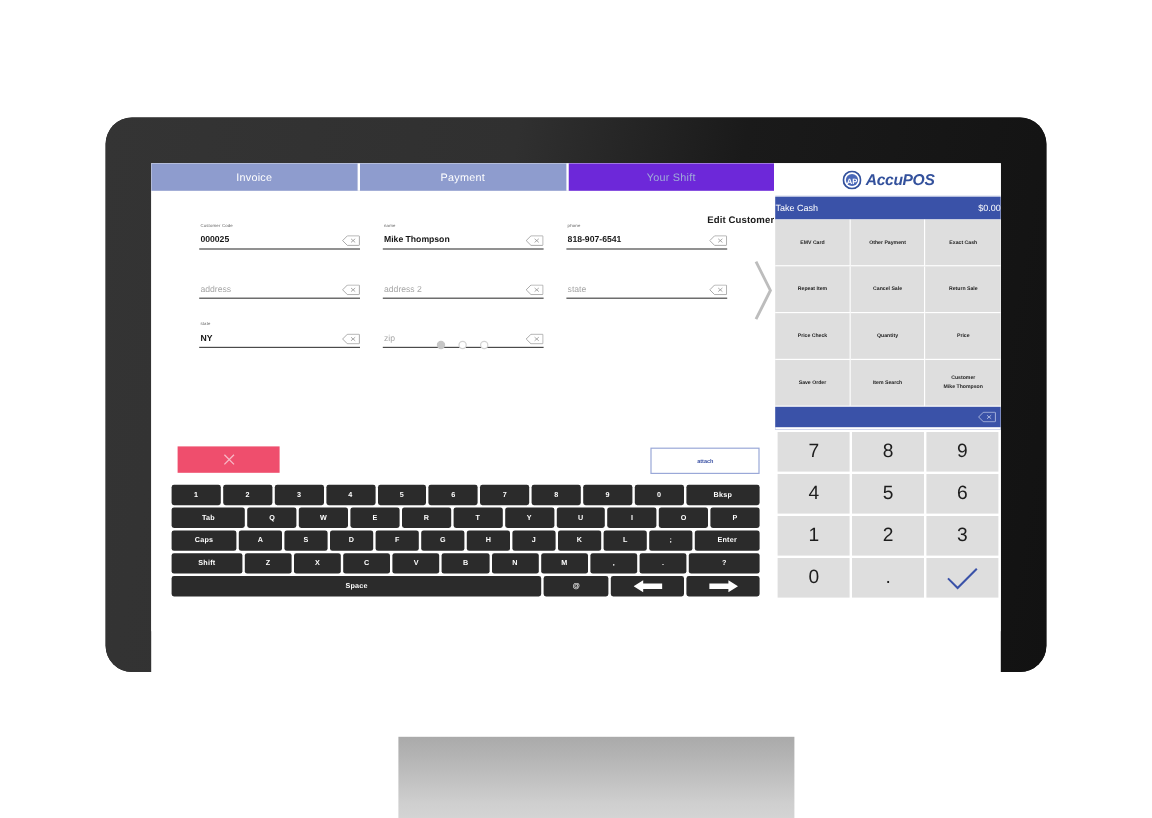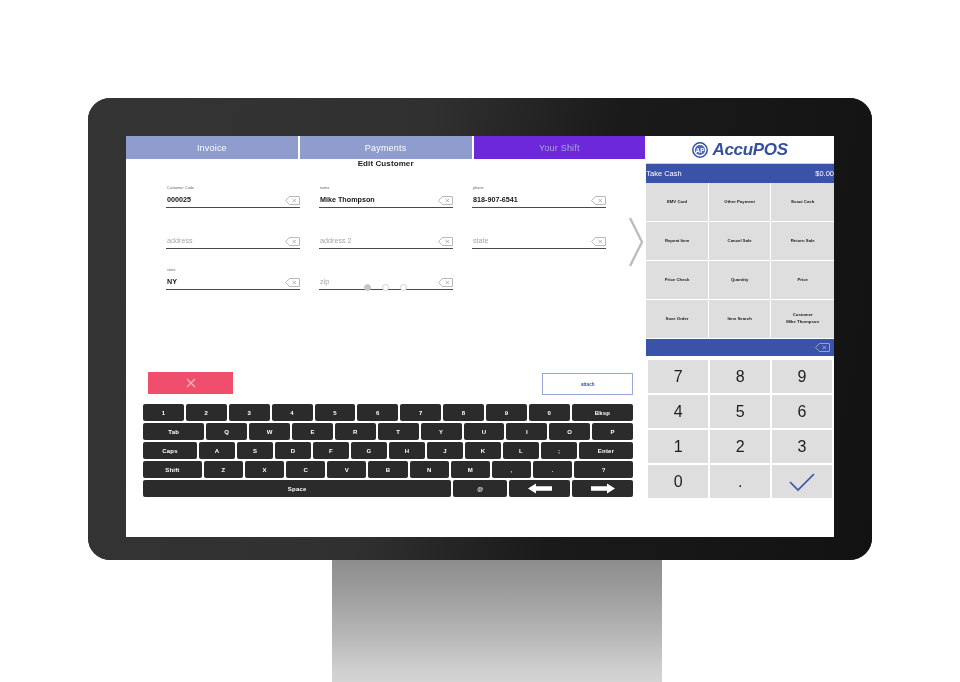--- a/index.html
+++ b/index.html
@@ -19,38 +19,38 @@
   #monitor{
     position:absolute;left:88px;top:98px;width:784px;height:462px;
     background:#1b1b1b;border-radius:22px;
   }
   #bezel{
     position:absolute;left:88px;top:98px;width:784px;height:462px;
     border-radius:22px;
     background:linear-gradient(100deg,#343434 0%,#303030 40%,#1a1a1a 62%,#121212 100%);
   }
   #screen{
-    position:absolute;left:126px;top:136px;width:708px;height:401px;
+    position:absolute;left:126px;top:136px;width:708px;height:478px;
     background:#ffffff;overflow:hidden;display:flex;
   }
 
   
   #leftpane{position:relative;width:520px;height:390px;background:#fff;}
 
   #tabs{display:flex;height:23px;}
   .tab{
     flex:1;display:flex;align-items:center;justify-content:center;
     font-size:9px;color:#ffffff;background:#8e9cce;
     border-right:2px solid #ffffff;letter-spacing:.2px;
   }
   .tab.inactive{background:#6d28d9;color:#9fabd8;border-right:none;}
 
   #formtitle{
-    text-align:center;font-size:8px;font-weight:bold;color:#1b1b1b;
-    margin-top:0;letter-spacing:.1px;
+    text-align:right;font-size:8px;font-weight:bold;color:#1b1b1b;
+    margin-top:20px;letter-spacing:.1px;
   }
 
   #formgrid{
     position:absolute;left:40px;top:50px;width:440px;
     display:grid;grid-template-columns:1fr 1fr 1fr;
     column-gap:22px;row-gap:9px;gap:19px;
   }
   .field{position:relative;height:22px;}
   .flabel{
     position:absolute;top:0;left:1px;font-size:3.6px;color:#5d5d5d;
@@ -100,21 +100,21 @@
   .key.space{flex:8.6;}
   .arrowkey svg{display:block;}
 
   
   #rightpane{position:relative;width:188px;height:390px;background:#fff;border-left:1px solid #ffffff;}
 
   #logo-bar{
     height:27px;display:flex;align-items:center;justify-content:center;gap:4px;
     background:#ffffff;border-bottom:1px solid #c9cfe6;
   }
-  #logo-text{font-size:17px;font-weight:bold;color:#33519c;font-style:italic;letter-spacing:-.3px;}
+  #logo-text{font-size:13px;font-weight:bold;color:#33519c;font-style:italic;letter-spacing:-.3px;}
 
   #takecash{
     height:19px;background:#3a52a8;color:#ffffff;display:flex;align-items:center;
     justify-content:space-between;gap:14px;font-size:7.5px;
   }
 
   #fnbtns{display:grid;grid-template-columns:1fr 1fr 1fr;background:#ffffff;}
   .fnbtn{
     height:39px;background:#dedede;border-right:1px solid #ffffff;border-bottom:1px solid #ffffff;
     display:flex;align-items:center;justify-content:center;text-align:center;
@@ -146,21 +146,21 @@
 
   <div id="screen">
 
     <div id="leftpane">
 
       <div id="tabs">
         <div class="tab">
             <span>Invoice</span>
           </div>
         <div class="tab">
-            <span>Payments</span>
+            <span>Payment</span>
           </div>
         <div class="tab inactive">
             <span>Your Shift</span>
           </div>
       </div>
 
       <div id="formtitle">Edit Customer</div>
 
       <div id="formgrid">
 

